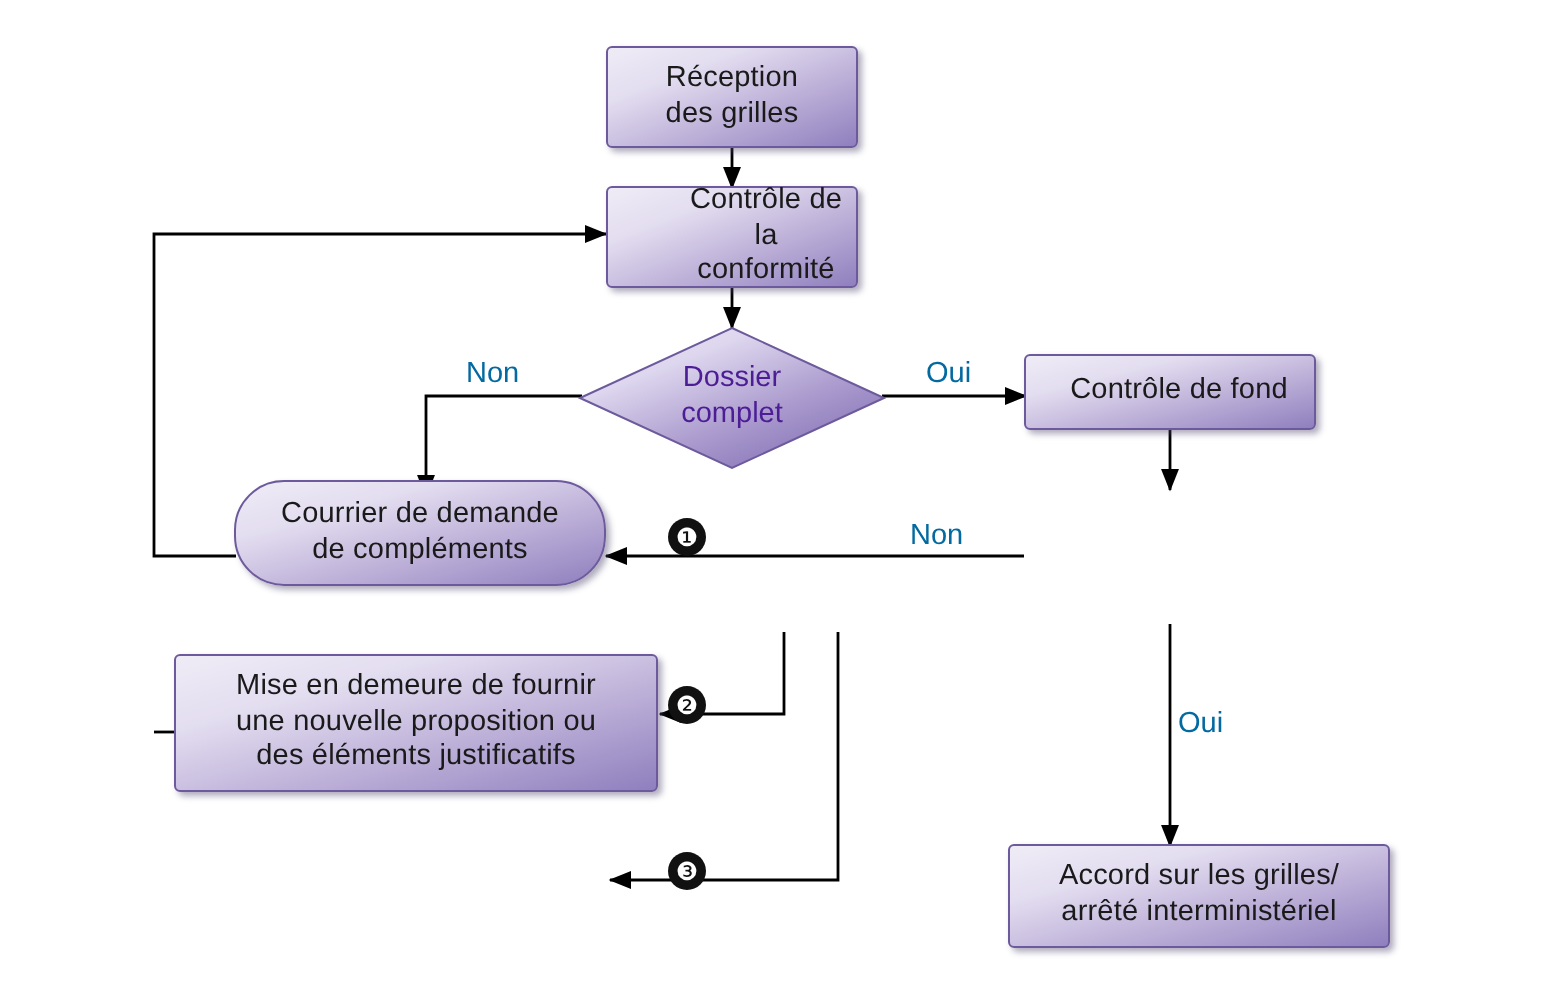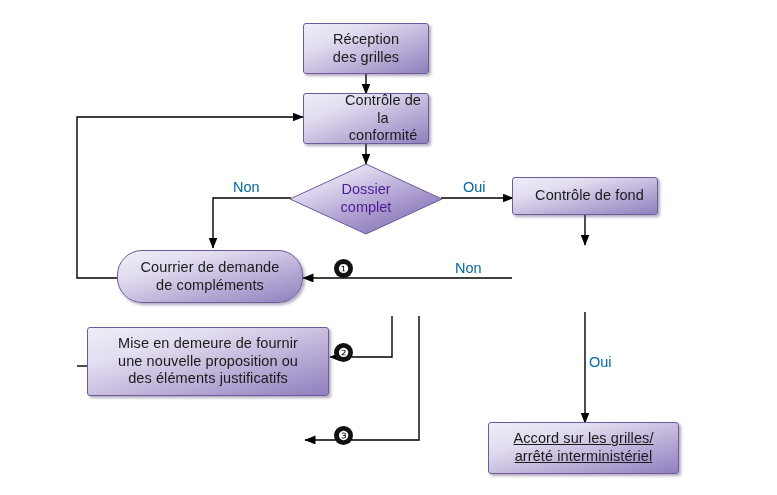--- a/index.html
+++ b/index.html
@@ -140,30 +140,30 @@
         </linearGradient>
       </defs>
       <polygon points="77,1 153,36 77,71 1,36" fill="url(#dgrad1)" stroke="#6d5a9c" stroke-width="1"></polygon>
     </svg>
     <div class="diamond-label">Dossier
 complet</div>
   </div>
 
   <div class="node box" style="left:512px; top:161px; width:146px; height:38px;padding-left:15px;">Contrôle de fond</div>
 
-  <div class="node box" style="left:117px; top:234px; width:186px; height:53px;border-radius:25px;">Courrier de demande
+  <div class="node box" style="left:117px; top:224px; width:186px; height:53px;border-radius:25px;">Courrier de demande
 de compléments</div>
 
 
   <div class="node box" style="left:87px; top:311px; width:242px; height:69px;">Mise en demeure de fournir
 une nouvelle proposition ou
 des éléments justificatifs</div>
 
 
-  <div class="node box" style="left:488px; top:406px; width:191px; height:52px;text-decoration:underline;">Accord sur les grilles/
+  <div class="node box" style="left:504px; top:406px; width:191px; height:52px;">Accord sur les grilles/
 arrêté interministériel</div>
 
   <div class="edge-label" style="left:233px; top:163px;">Non</div>
   <div class="edge-label" style="left:463px; top:163px;">Oui</div>
   <div class="edge-label" style="left:455px; top:244px;">Non</div>
   <div class="edge-label" style="left:589px; top:338px;">Oui</div>
 
   <div class="marker" style="left:334px; top:243px;">❶</div>
   <div class="marker" style="left:334px; top:327px;">❷</div>
   <div class="marker" style="left:334px; top:410px;">❸</div>

